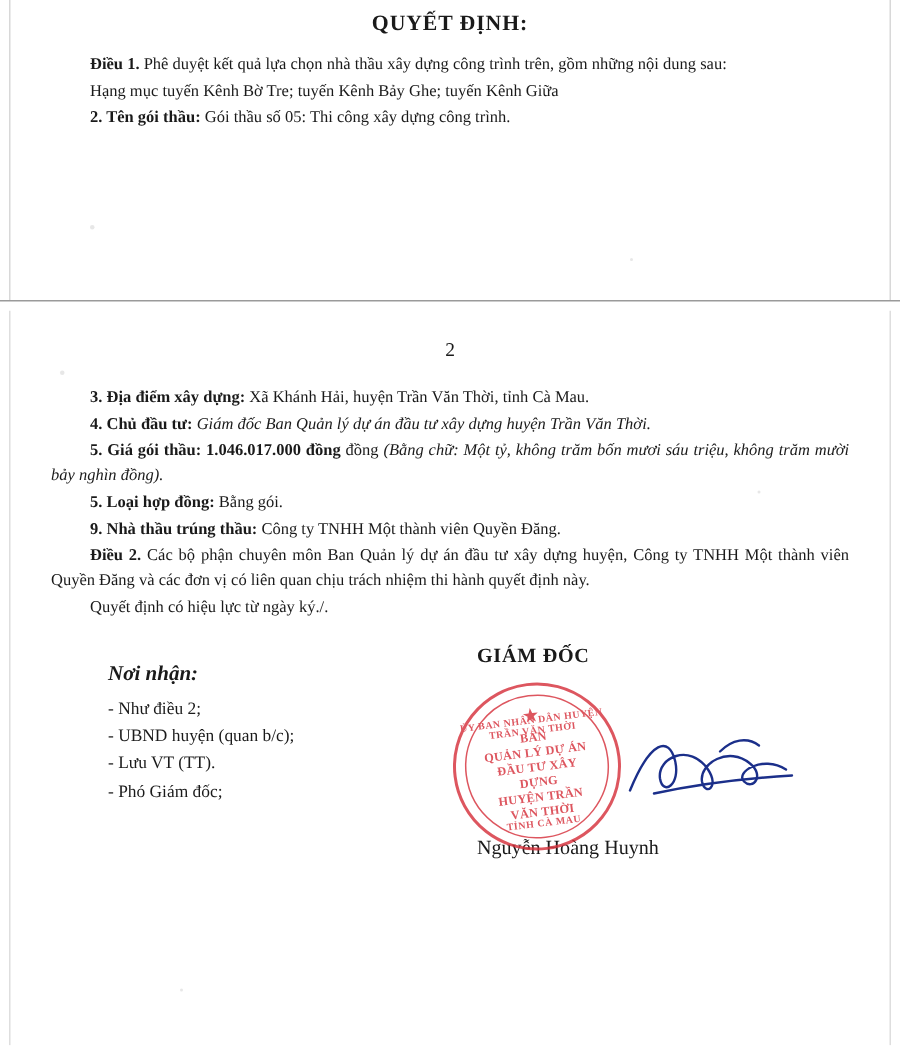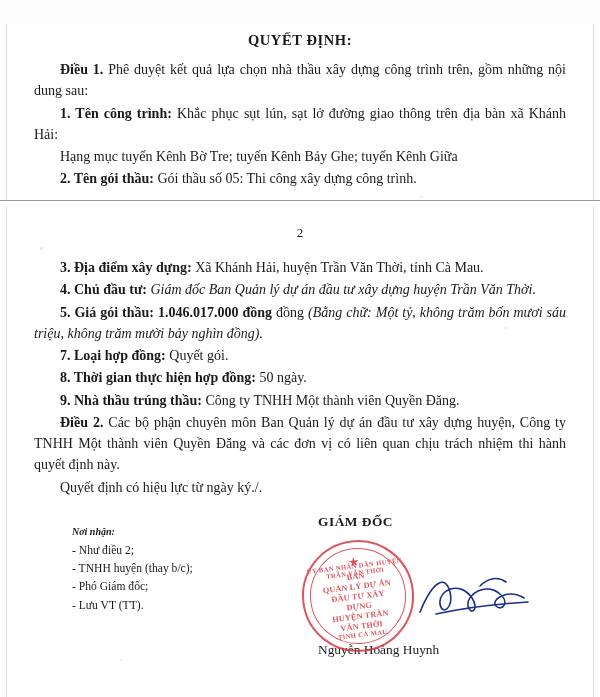--- a/index.html
+++ b/index.html
@@ -25,21 +25,20 @@
   .frag-top {
     position: absolute;
     left: 0;
     top: 0;
     width: 600px;
     height: 200px;
     box-sizing: border-box;
     padding: 8px 34px 0 34px;
     background: #ffffff;
     overflow: hidden;
-    margin-top: 24px;
   }
   .frag-top .edge-left {
     position: absolute;
     left: 6px;
     top: 0;
     width: 1px;
     height: 200px;
     background: #d8d8d8;
   }
   .frag-top .edge-right {
@@ -96,21 +95,21 @@
     letter-spacing: 0.6px;
     margin: 0 0 10px 0;
   }
   .page-number {
     text-align: center;
     font-size: 13px;
     margin: 0 0 16px 0;
   }
   p.para {
     margin: 0 0 1px 0;
-    font-size: 14px;
+    font-size: 11px;
     line-height: 1.52;
     text-align: justify;
     text-indent: 26px;
   }
   b { font-weight: bold; }
   i { }
 
   .closing {
     text-indent: 26px;
     font-size: 13.2px;
@@ -126,21 +125,21 @@
   .recipients {
     position: absolute;
     left: 38px;
     top: 0;
     font-size: 11.6px;
     line-height: 1.58;
   }
   .recipients .rc-title {
     font-style: italic;
     font-weight: bold;
-    font-size: 10px;
+    font-size: 14px;
     margin-bottom: 2px;
   }
   .recipients div.rc-item { white-space: nowrap; }
 
   .signer {
     position: absolute;
     right: 18px;
     top: -10px;
     width: 230px;
   }
@@ -246,24 +245,20 @@
     <div class="edge-left"></div>
     <div class="edge-right"></div>
 
     <div class="doc-title">QUYẾT ĐỊNH:</div>
 
     <p class="para">
       <b>Điều 1.</b>
       <span>Phê duyệt kết quả lựa chọn nhà thầu xây dựng công trình trên, gồm những nội dung sau:</span>
     </p>
 
-    <p class="para">
-      <b>1. Tên công trình:</b>
-      <span>Khắc phục sụt lún, sạt lở đường giao thông trên địa bàn xã Khánh Hải:</span>
-    </p>
 
     <p class="para">Hạng mục tuyến Kênh Bờ Tre; tuyến Kênh Bảy Ghe; tuyến Kênh Giữa</p>
 
     <p class="para">
       <b>2. Tên gói thầu:</b>
       <span>Gói thầu số 05: Thi công xây dựng công trình.</span>
     </p>
 
     <div class="speckle" style="left:60px; top:150px; width:3px; height:3px;"></div>
     <div class="speckle" style="left:420px; top:172px; width:2px; height:2px;"></div>
@@ -289,49 +284,45 @@
 
     <p class="para">
       <b>5. Giá gói thầu:</b>
       <b>1.046.017.000 đồng</b>
       <span>đồng</span>
       <i>(Bằng chữ: Một tỷ, không trăm bốn mươi sáu triệu, không trăm mười bảy nghìn đồng).</i>
     </p>
 
 
     <p class="para">
-      <b>7. Loại hợp đồng:</b>
-      <span>Quyết gói.</span>
-    </p>
-
-    <p class="para">
-      <b>8. Thời gian thực hiện hợp đồng:</b>
-      <span>50 ngày.</span>
-    </p>
+      <b>5. Loại hợp đồng:</b>
+      <span>Bằng gói.</span>
+    </p>
+
 
     <p class="para">
       <b>9. Nhà thầu trúng thầu:</b>
       <span>Công ty TNHH Một thành viên Quyền Đăng.</span>
     </p>
 
     <p class="para">
       <b>Điều 2.</b>
       <span>Các bộ phận chuyên môn Ban Quản lý dự án đầu tư xây dựng huyện, Công ty TNHH Một thành viên Quyền Đăng và các đơn vị có liên quan chịu trách nhiệm thi hành quyết định này.</span>
     </p>
 
     <p class="para closing">Quyết định có hiệu lực từ ngày ký./.</p>
 
     <div class="sig-area">
 
       <div class="recipients">
         <div class="rc-title">Nơi nhận:</div>
         <div class="rc-item">- Như điều 2;</div>
-        <div class="rc-item">- TNHH huyện (thay b/c);</div>
+        <div class="rc-item">- UBND huyện (quan b/c);</div>
+        <div class="rc-item">- Lưu VT (TT).</div>
         <div class="rc-item">- Phó Giám đốc;</div>
-        <div class="rc-item">- Lưu VT (TT).</div>
       </div>
 
       <div class="signer">
         <div class="role">GIÁM ĐỐC</div>
         <div class="name">Nguyễn Hoàng Huynh</div>
       </div>
 
       <div class="seal">
         <div class="inner-ring"></div>
         <div class="star">★</div>

